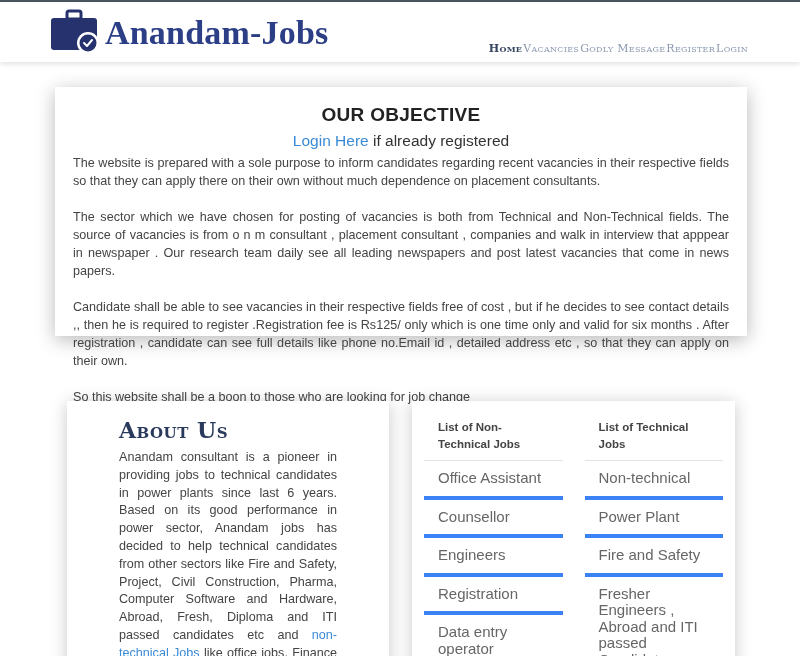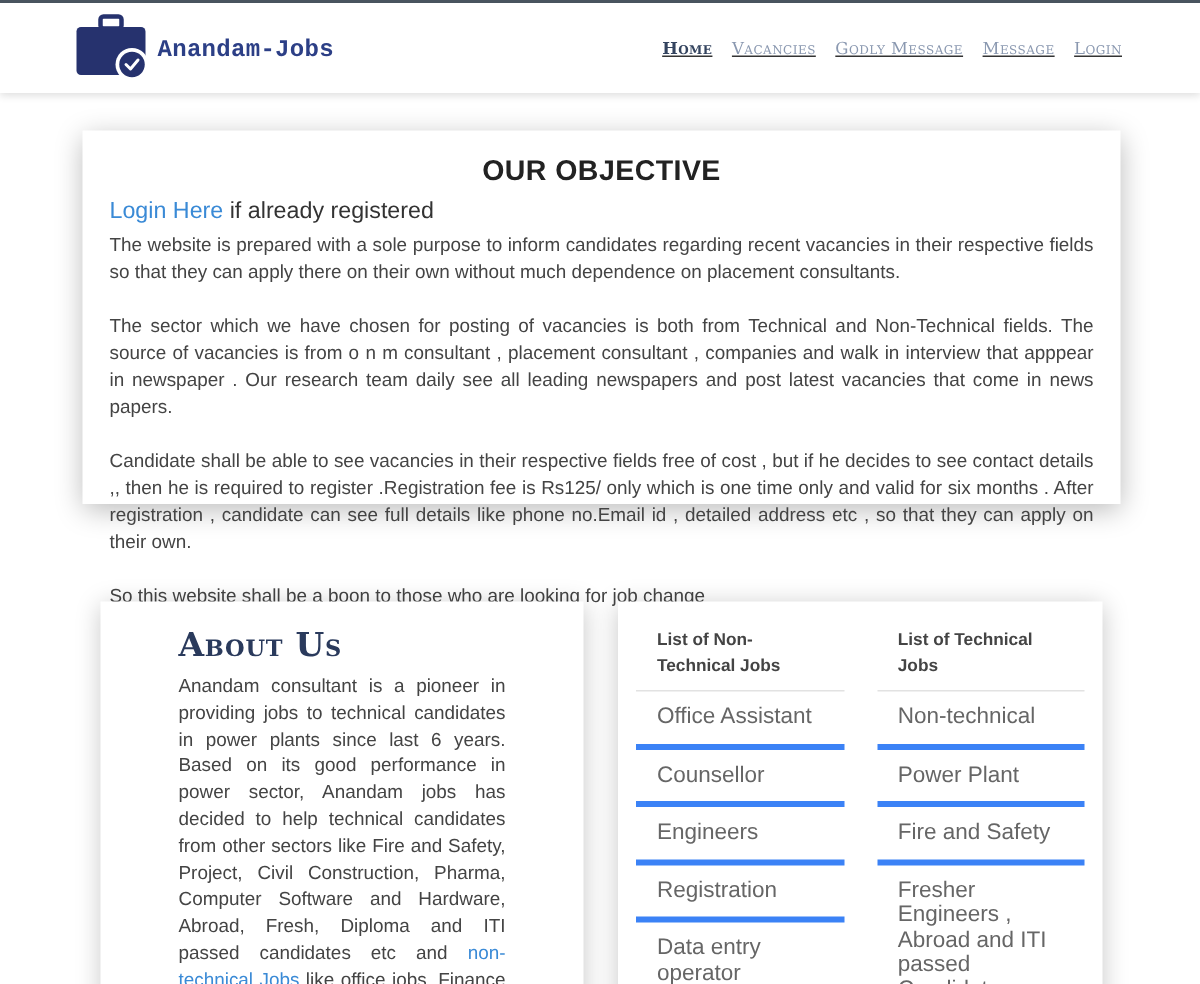--- a/index.html
+++ b/index.html
@@ -9,39 +9,39 @@
     .topbar-line { position: absolute; left: 0; top: 0; width: 800px; height: 2px; background: #4a5560; }
 
     .header {
       position: absolute; left: 0; top: 2px; width: 800px; height: 60px;
       background: #fff; box-shadow: 0 2px 5px rgba(0,0,0,0.12);
       z-index: 2;
     }
     .logo { position: absolute; left: 50px; top: 7px; display: flex; align-items: center; }
     .logo-icon { width: 52px; height: 46px; position: relative; }
     .logo-text {
-      font-family: Liberation Mono, monospace; font-weight: bold; font-size: 16px;
+      font-family: Liberation Serif, serif; font-weight: bold; font-size: 34px;
       color: #2c3f86; margin-left: 3px; letter-spacing: 0.2px; margin-top: 2px;
     }
 
-    .nav { position: absolute; right: 52px; top: 24px; display: flex; gap: 13px; text-decoration: underline; }
+    .nav { position: absolute; right: 52px; top: 40px; display: flex; gap: 1px; }
     .nav-item {
       font-family: "DejaVu Serif", serif; font-size: 9.5px; letter-spacing: 0.3px;
       color: #8a98b0; font-variant: small-caps; text-transform: none; cursor: pointer;
       font-size: 11px;
     }
     .nav-item.active { color: #34445f; font-weight: bold; }
 
     .objective {
       position: absolute; left: 55px; top: 87px; width: 692px; height: 249px;
       background: #fff; box-shadow: 0 4px 18px rgba(0,0,0,0.28);
       padding: 17px 18px 0 18px;
     }
     .obj-title { text-align: center; font-size: 19px; color: #222; letter-spacing: 0.3px; }
-    .obj-sub { font-size: 15.5px; color: #333; margin-top: 6px; }
+    .obj-sub { text-align: center; font-size: 15.5px; color: #333; margin-top: 6px; }
     .obj-sub a { color: #3a8ad6; text-decoration: none; }
     .obj-p {
       font-size: 12.6px; line-height: 18px; color: #444; text-align: justify; margin-top: 4px;
     }
     .obj-p + .obj-p { margin-top: 18px; }
 
     .about {
       position: absolute; left: 67px; top: 401px; width: 322px; height: 270px;
       background: #fff; box-shadow: 0 2px 16px rgba(0,0,0,0.22);
       padding: 16px 52px 0 52px;
@@ -85,21 +85,21 @@
         <circle cx="38" cy="34" r="8.5" fill="#26326e"></circle>
         <path d="M34 34 l3 3 l5 -6" stroke="#fff" stroke-width="2" fill="none" stroke-linecap="round" stroke-linejoin="round"></path>
       </svg>
     </span>
     <span class="logo-text">Anandam-Jobs</span>
   </div>
   <nav class="nav">
     <a class="nav-item active">Home</a>
     <a class="nav-item">Vacancies</a>
     <a class="nav-item">Godly Message</a>
-    <a class="nav-item">Message</a>
+    <a class="nav-item">Register</a>
     <a class="nav-item">Login</a>
   </nav>
 </header>
 
 <section class="objective">
   <h2 class="obj-title">OUR OBJECTIVE</h2>
   <div class="obj-sub">
     <a>Login Here</a><span> if already registered</span>
   </div>
   <p class="obj-p">The website is prepared with a sole purpose to inform candidates regarding recent vacancies in their respective fields so that they can apply there on their own without much dependence on placement consultants.</p>

